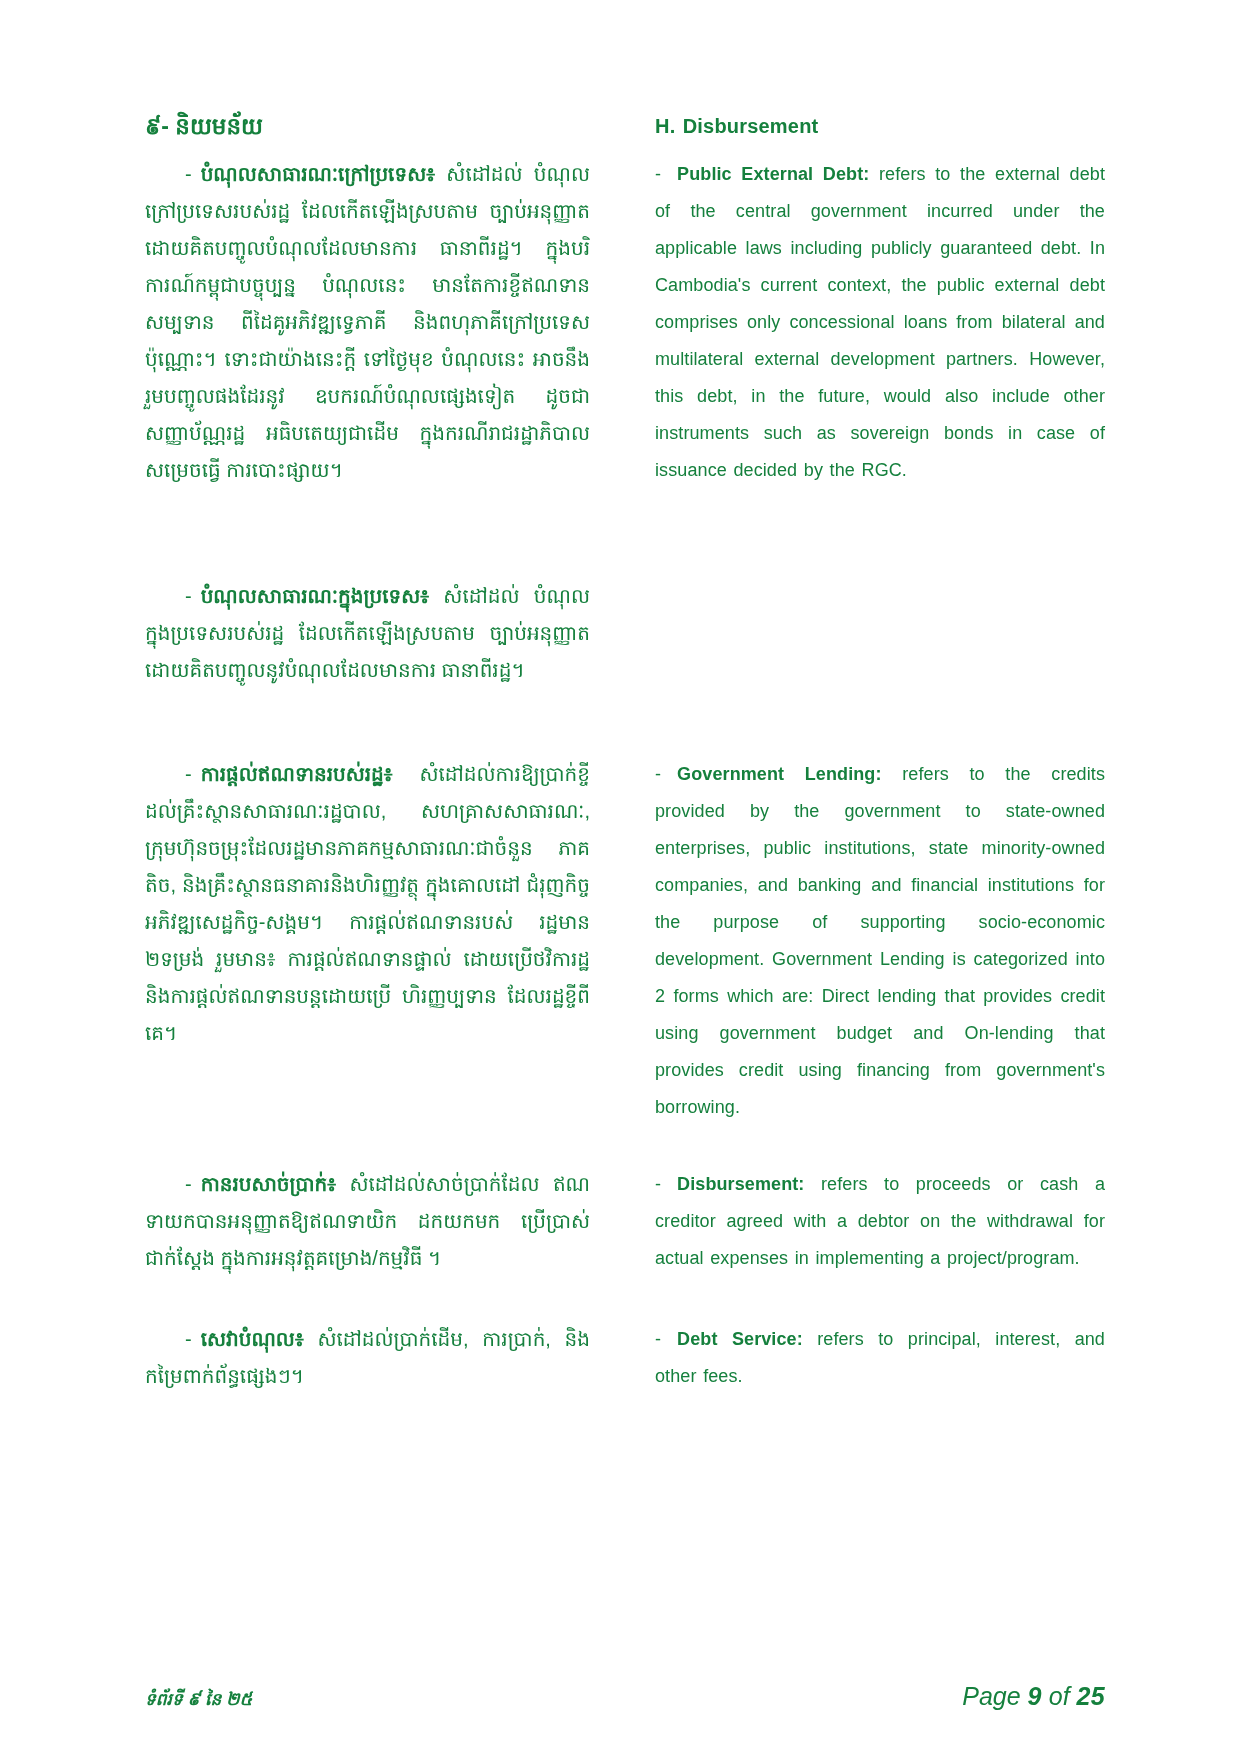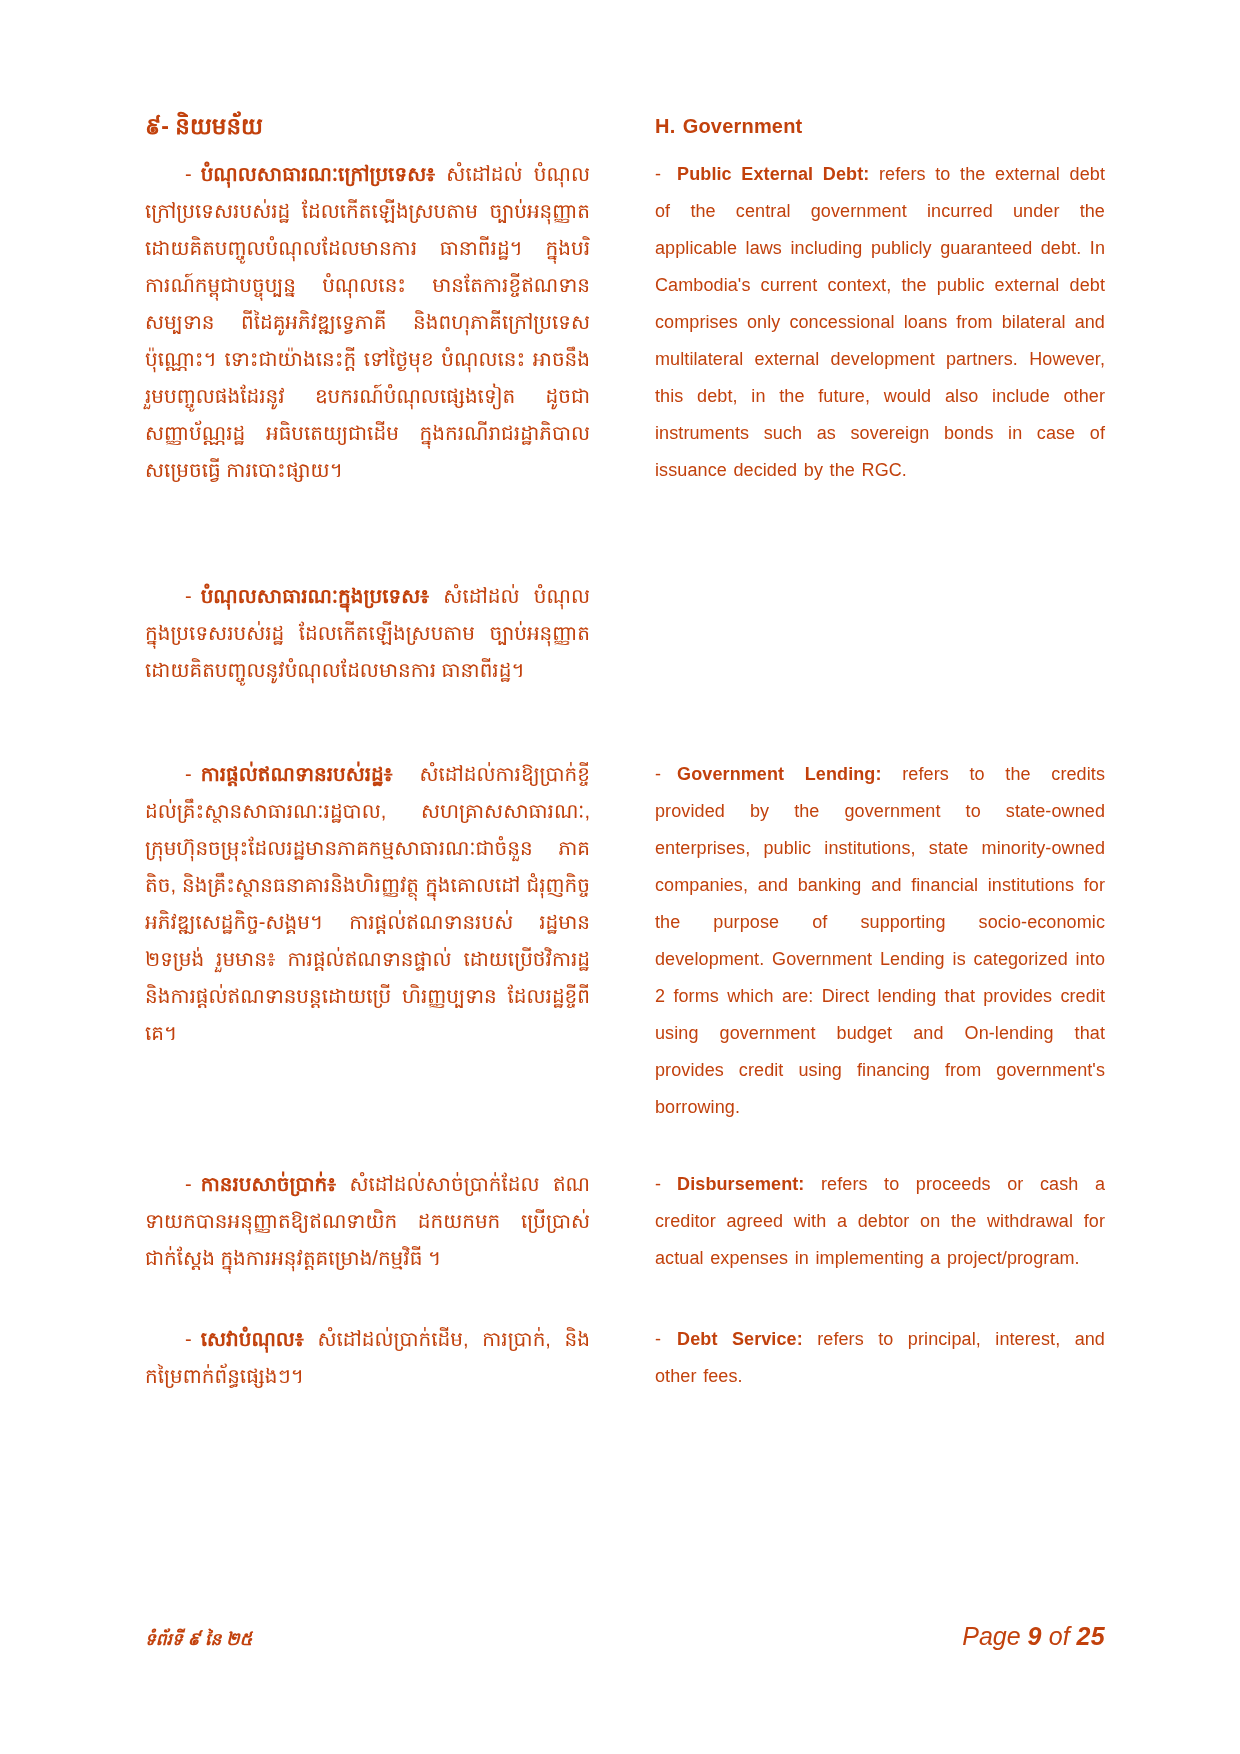--- a/index.html
+++ b/index.html
@@ -1,18 +1,18 @@
 <!DOCTYPE html>
 <html><head>
 <meta charset="utf-8">
 <style>
   html,body { margin:0; padding:0; background:#9c9c9c; }
   .page {
     width:1240px; height:1754px; margin:0 auto; position:relative;
-    background:#ffffff; color:#c2410c;
+    background:#ffffff; color:#15803d;
     font-family:"Liberation Sans","DejaVu Sans",sans-serif;
     overflow:hidden;
   }
   .content { position:absolute; left:145px; top:106px; width:960px; }
   .row { display:grid; grid-template-columns:445px 450px; column-gap:65px; align-items:start; }
   .r-head  { min-height:50px; }
   .r-intro { min-height:77px; }
   .r-i1 { min-height:422px; }
   .r-i2 { min-height:178px; }
   .r-i3 { min-height:410px; }
@@ -28,41 +28,41 @@
   .indent-kh { text-indent:60px; }
   .indent-en { text-indent:26px; }
   .kh-item   { text-indent:40px; }
 
   .dash { display:inline; }
   .en-item .dash { margin-right:16px; }
   .kh-item .dash { margin-right:9px; }
   .term { font-weight:bold; }
 
   .footer {
-    position:absolute; left:145px; top:1622px; width:960px;
+    position:absolute; left:145px; top:1682px; width:960px;
     display:flex; justify-content:space-between; align-items:baseline;
     font-style:italic;
   }
   .footer-left  { font-size:17px; font-weight:bold; }
   .footer-left .num { font-size:18px; }
   .footer-right { font-size:25px; }
   .footer-right b { letter-spacing:0.3px; }
 </style>
 </head>
 <body>
 
 <div class="page">
   <div class="content">
 
     <div class="row r-head">
       <div class="kh">
         <h1 class="kh-heading">៩- និយមន័យ</h1>
       </div>
       <div class="en">
-        <h1 class="en-heading">H. Government</h1>
+        <h1 class="en-heading">H. Disbursement</h1>
       </div>
     </div>
 
 
     <div class="row r-i1">
       <div class="kh">
         <p class="kh-item"><span class="dash">-</span><span class="term">បំណុលសាធារណៈក្រៅប្រទេស៖</span> <span>សំដៅដល់ បំណុលក្រៅប្រទេសរបស់រដ្ឋ ដែលកើតឡើងស្របតាម ច្បាប់អនុញ្ញាត ដោយគិតបញ្ចូលបំណុលដែលមានការ ធានាពីរដ្ឋ។ ក្នុងបរិការណ៍កម្ពុជាបច្ចុប្បន្ន បំណុលនេះ មានតែការខ្ចីឥណទានសម្បទាន ពីដៃគូអភិវឌ្ឍទ្វេភាគី និងពហុភាគីក្រៅប្រទេសប៉ុណ្ណោះ។ ទោះជាយ៉ាងនេះក្តី ទៅថ្ងៃមុខ បំណុលនេះ អាចនឹងរួមបញ្ចូលផងដែរនូវ ឧបករណ៍បំណុលផ្សេងទៀត ដូចជា សញ្ញាប័ណ្ណរដ្ឋ អធិបតេយ្យជាដើម ក្នុងករណីរាជរដ្ឋាភិបាលសម្រេចធ្វើ ការបោះផ្សាយ។</span></p>
       </div>
       <div class="en">
         <p class="en-item"><span class="dash">-</span><span class="term">Public External Debt:</span> <span>refers to the external debt of the central government incurred under the applicable laws including publicly guaranteed debt. In Cambodia's current context, the public external debt comprises only concessional loans from bilateral and multilateral external development partners. However, this debt, in the future, would also include other instruments such as sovereign bonds in case of issuance decided by the RGC.</span></p>

